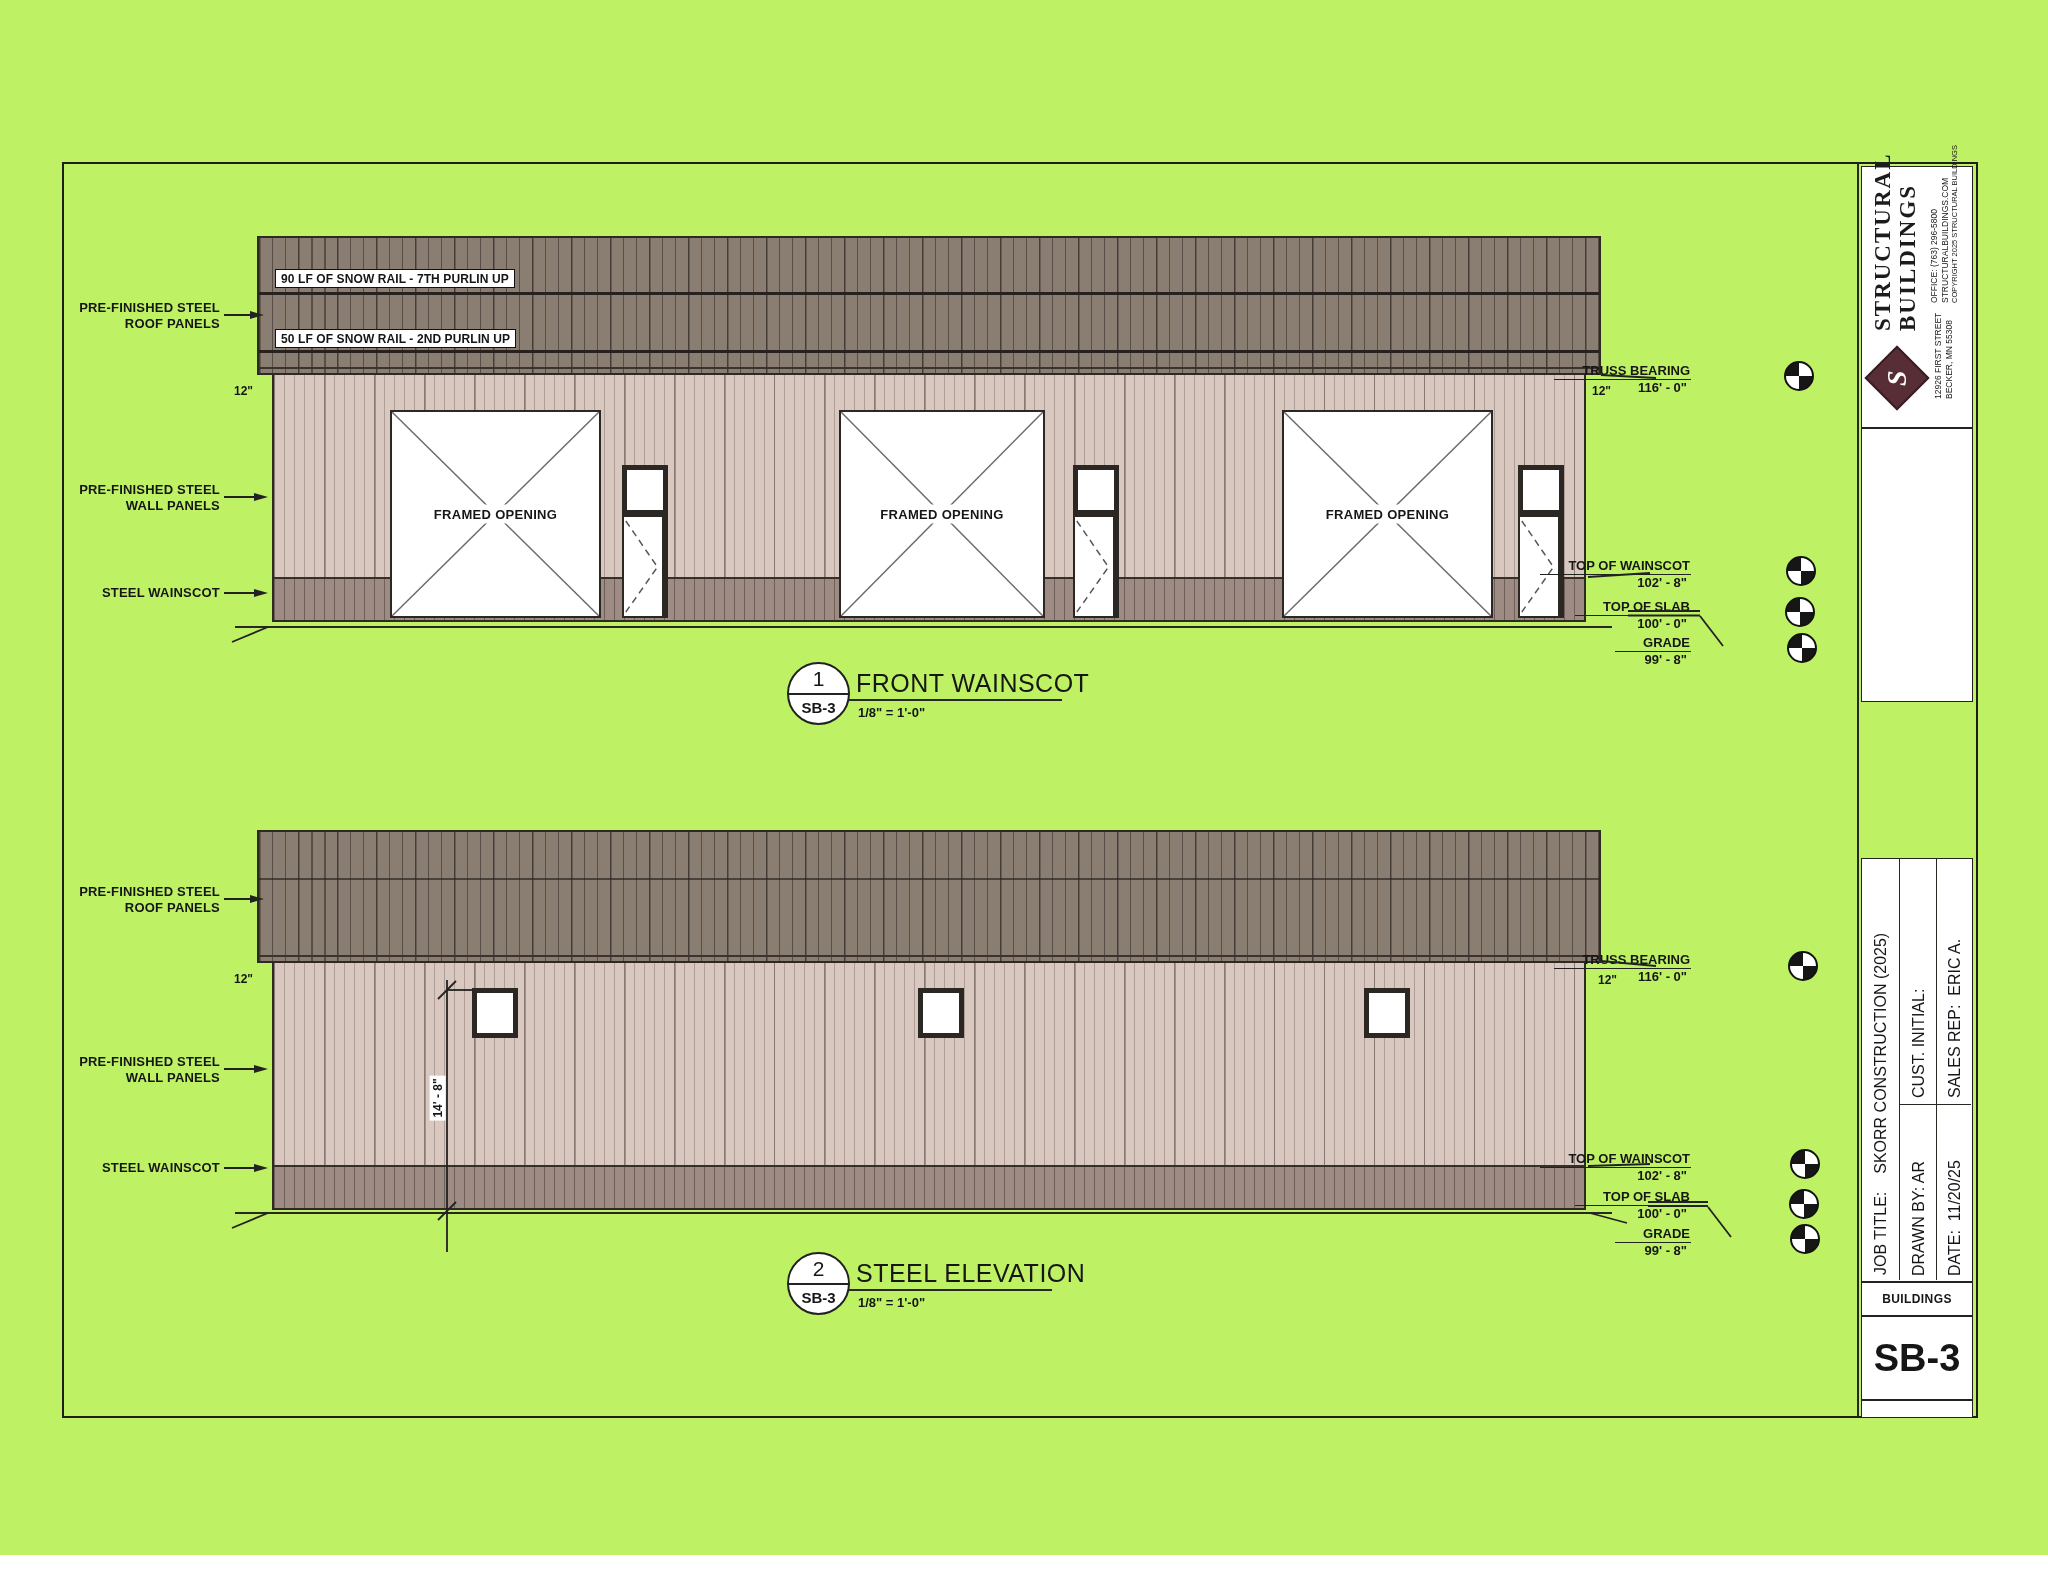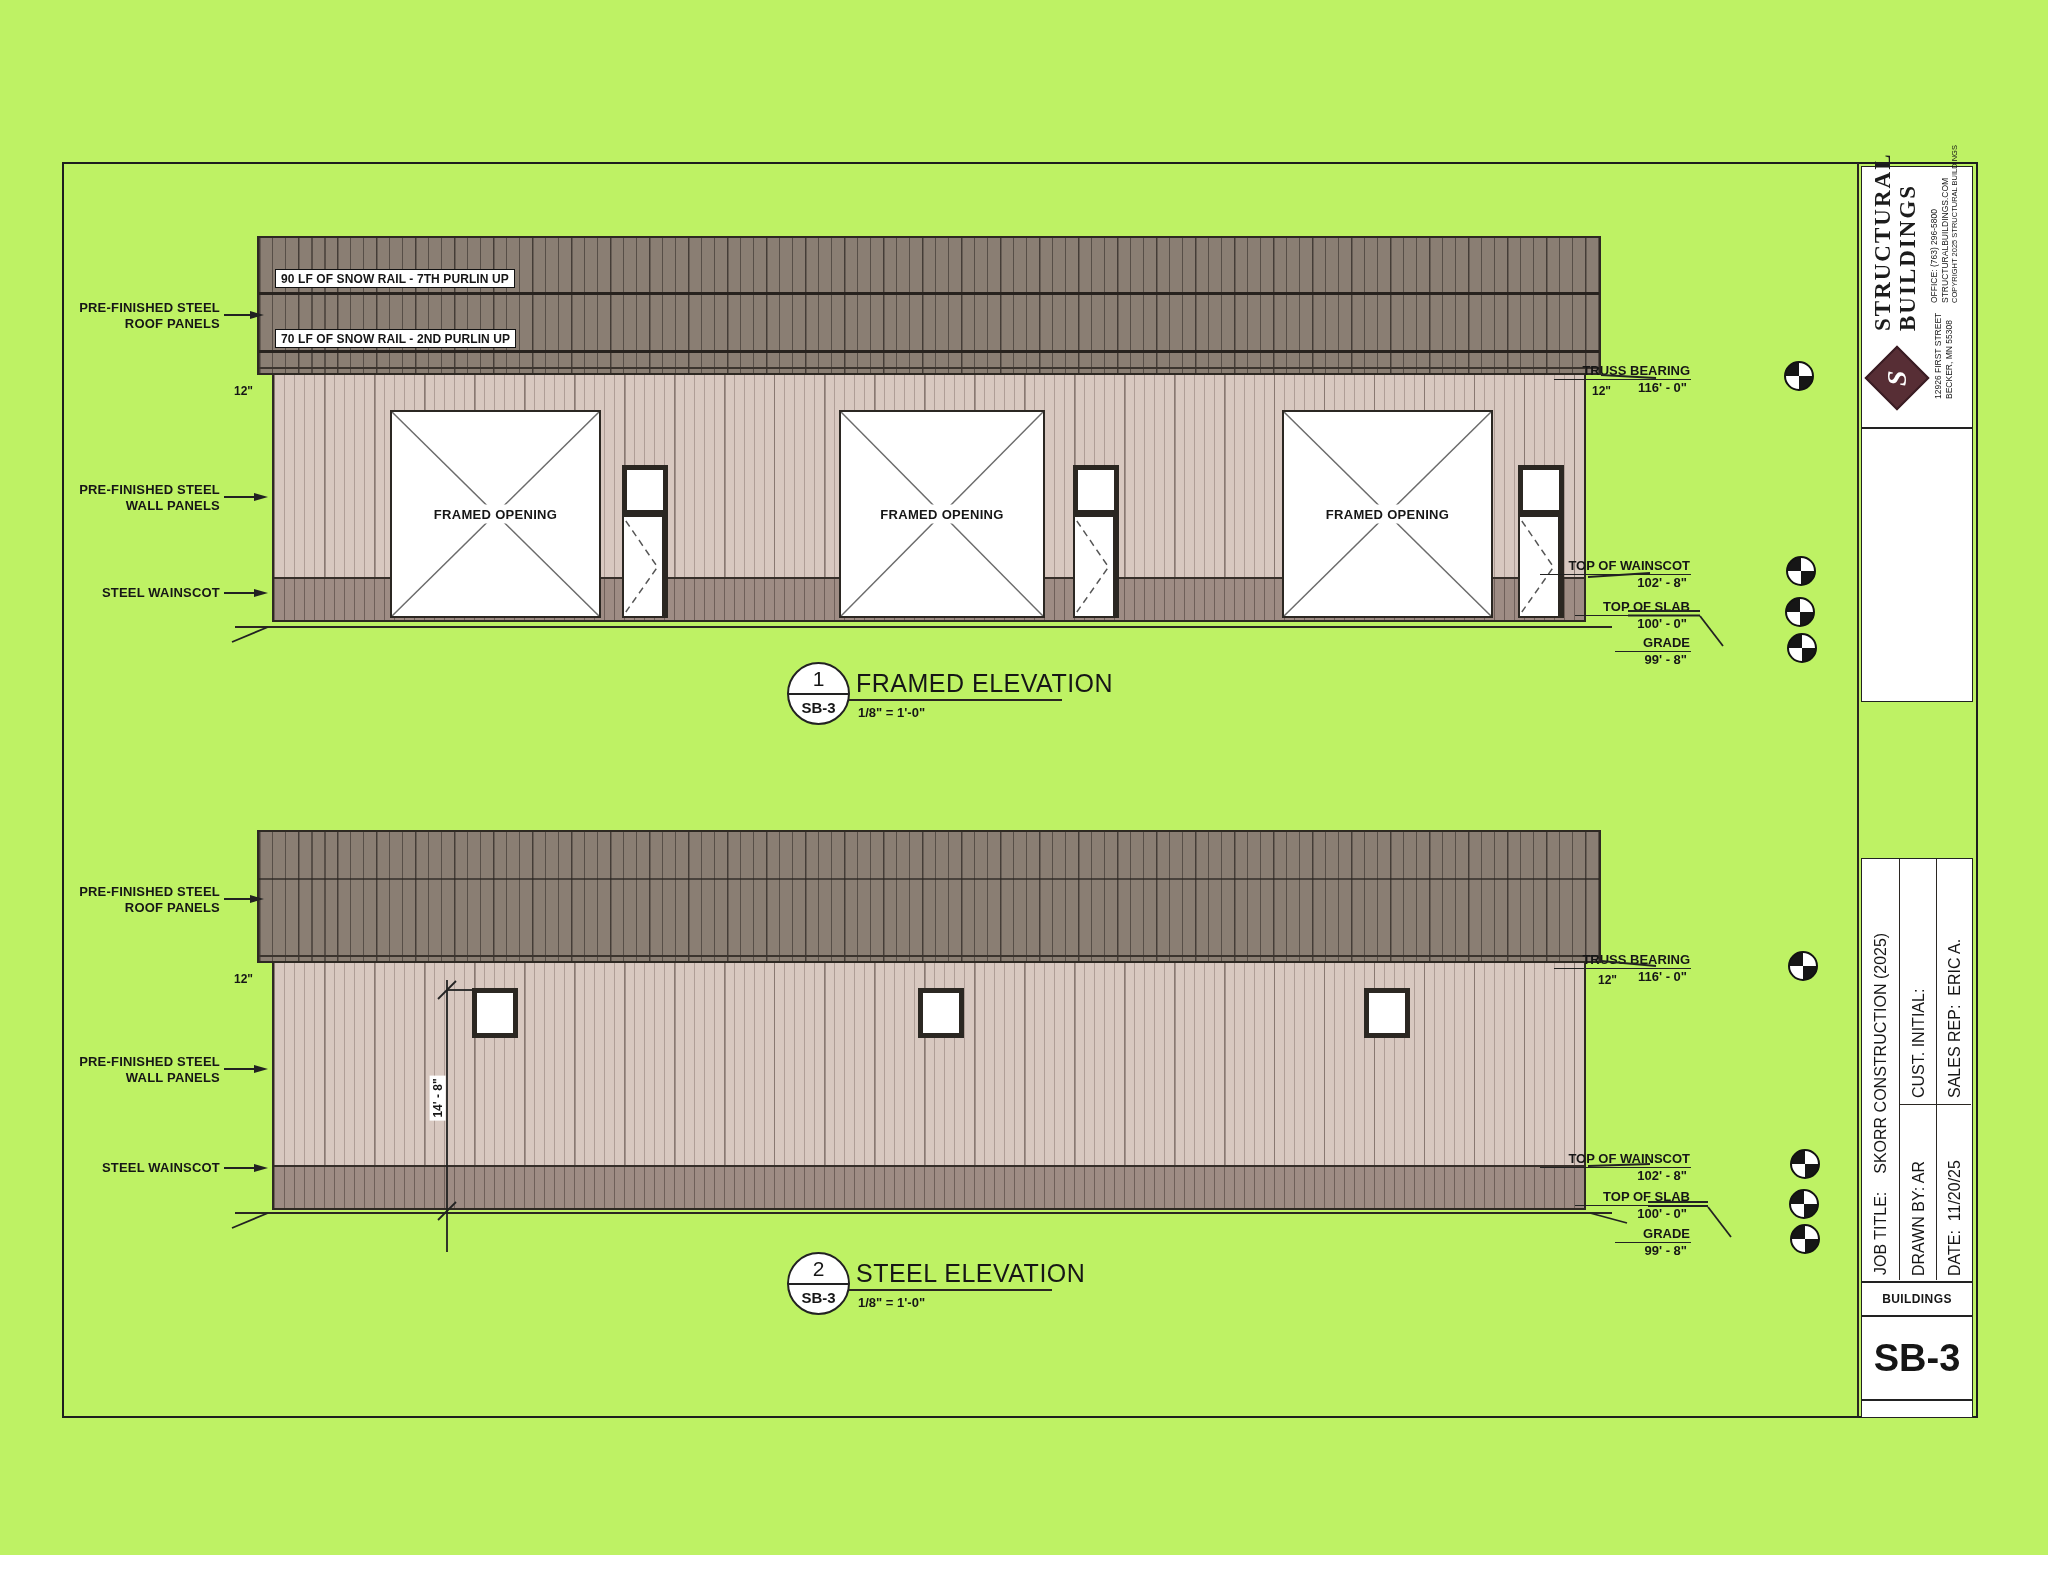--- a/index.html
+++ b/index.html
@@ -84,21 +84,21 @@
   <div class="frame" style="left:62px; top:162px; width:1916px; height:1256px;"></div>
   <div class="line-v" style="left:1857px; top:163px; height:1253px;"></div>
 
   <div>
     <div class="roof" style="left:257px; top:236px; width:1344px; height:139px;">
       <div class="purlin" style="top:54px; height:2.5px;"></div>
       <div class="purlin" style="top:112px; height:2.5px;"></div>
       <div class="fascia"></div>
     </div>
     <div class="snowbox" style="left:275px; top:269px;">90 LF OF SNOW RAIL - 7TH PURLIN UP</div>
-    <div class="snowbox" style="left:275px; top:329px;">70 LF OF SNOW RAIL - 2ND PURLIN UP</div>
+    <div class="snowbox" style="left:275px; top:329px;">50 LF OF SNOW RAIL - 2ND PURLIN UP</div>
 
     <div class="wall" style="left:272px; top:375px; width:1314px; height:247px;">
       <div class="wainscot" style="height:43px;"></div>
     </div>
     <div class="line-h" style="left:235px; top:626px; width:1377px; height:2px;"></div>
 
     <div class="fo" style="left:390px; top:410px; width:211px; height:208px;">
       <svg viewBox="0 0 211 208" preserveAspectRatio="none">
           <line x1="0" y1="0" x2="211" y2="208" stroke="#6b6b6b" stroke-width="1.5"></line>
           <line x1="211" y1="0" x2="0" y2="208" stroke="#6b6b6b" stroke-width="1.5"></line>
@@ -184,21 +184,21 @@
     <div class="mvalue">99' - 8"</div>
   </div>
   <div class="target" style="left:1787px; top:633px;"></div>
 
   <div class="vtitle-circle" style="left:787px; top:662px;">
     <div class="vnum">1</div>
     <div class="vdiv"></div>
     <div class="vref">SB-3</div>
   </div>
   <div class="line-h" style="left:849px; top:699px; width:213px; height:2px;"></div>
-  <div class="vtitle-text" style="left:856px; top:669px;">FRAMED ELEVATION</div>
+  <div class="vtitle-text" style="left:856px; top:669px;">FRONT WAINSCOT</div>
   <div class="vscale" style="left:858px; top:705px;">1/8" = 1'-0"</div>
 
   <div>
     <div class="roof" style="left:257px; top:830px; width:1344px; height:133px;">
       <div class="purlin" style="top:46px; height:1.6px; opacity:.65;"></div>
       <div class="fascia"></div>
     </div>
     <div class="wall" style="left:272px; top:963px; width:1314px; height:247px;">
       <div class="wainscot" style="height:43px;"></div>
     </div>

